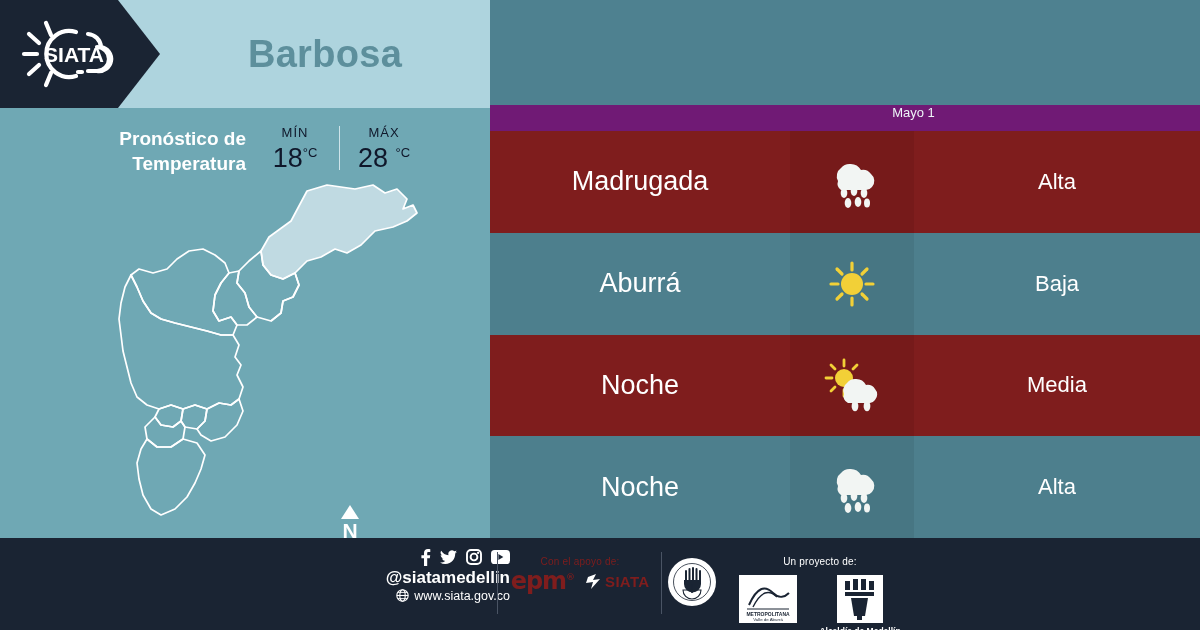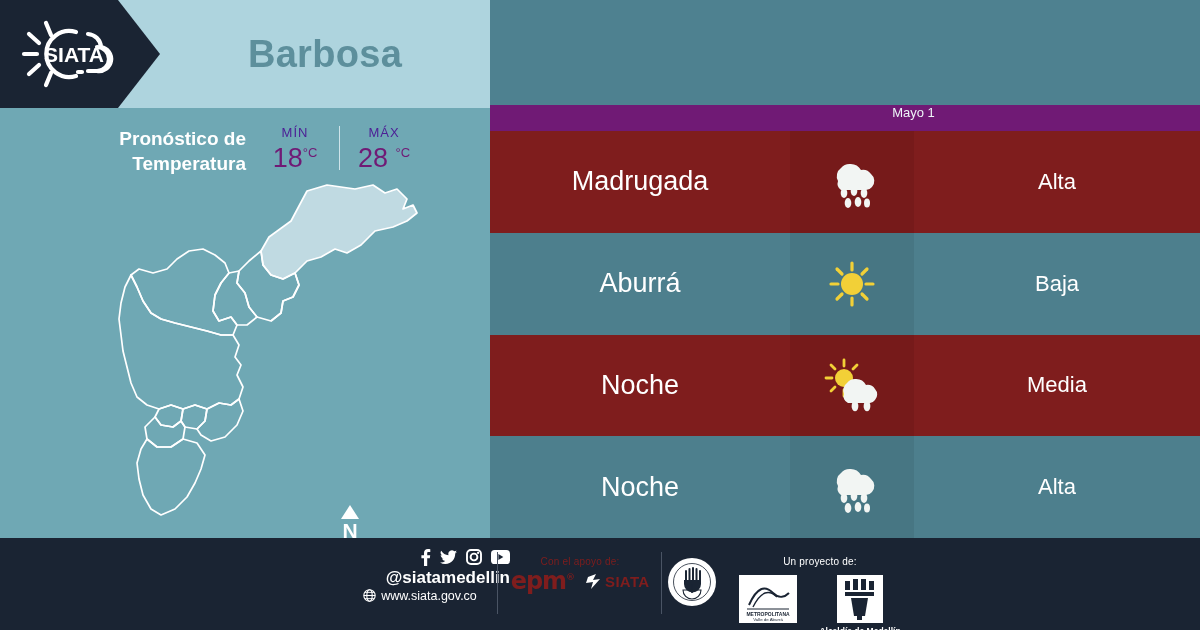--- a/index.html
+++ b/index.html
@@ -19,22 +19,22 @@
   .city-name{position:absolute;left:160px;top:0;width:330px;height:108px;
     display:flex;align-items:center;justify-content:center;
     color:#5d8f9c;font-size:38px;font-weight:bold;letter-spacing:.3px;}
 
   .temp-block{position:absolute;left:60px;top:122px;width:400px;height:62px;
     display:flex;align-items:flex-start;}
   .temp-title{color:#ffffff;font-size:19px;font-weight:bold;line-height:1.32;text-align:right;
     width:186px;padding-top:4px;}
   .temp-vals{display:flex;align-items:flex-start;margin-left:18px;}
   .temp-col{display:flex;flex-direction:column;align-items:center;min-width:62px;}
-  .temp-lab{color:#4c1d95;font-size:13px;letter-spacing:1px;line-height:1;padding-top:4px;}
-  .temp-num{color:#701a75;font-size:27px;line-height:1.05;margin-top:5px;white-space:nowrap;}
+  .temp-lab{color:#0f172a;font-size:13px;letter-spacing:1px;line-height:1;padding-top:4px;}
+  .temp-num{color:#0f172a;font-size:27px;line-height:1.05;margin-top:5px;white-space:nowrap;}
   .temp-num .deg{font-size:13px;vertical-align:super;}
   .temp-sep{width:1px;height:44px;background:#cfe4ea;margin:4px 13px 0 13px;}
 
   .map-wrap{position:absolute;left:55px;top:175px;width:420px;height:358px;}
   .map-wrap svg{display:block;width:100%;height:100%;}
   .compass{position:absolute;left:278px;top:330px;width:34px;height:46px;color:#fff;
     display:flex;flex-direction:column;align-items:center;}
   .compass .arrow{width:0;height:0;border-left:9px solid transparent;border-right:9px solid transparent;
     border-bottom:14px solid #ffffff;}
   .compass .n{font-size:21px;font-weight:bold;line-height:1;margin-top:1px;}
@@ -58,21 +58,21 @@
   .row.even .cell-icon{background:rgba(0,0,0,.07);}
   .cell-prob{flex:1;text-align:center;color:#ffffff;font-size:22px;}
 
   
   .footer{position:absolute;left:0;top:538px;width:1200px;height:92px;background:#1a2433;
     display:flex;align-items:center;}
   .f-social{position:absolute;left:330px;top:548px;width:180px;color:#fff;}
   .f-icons{display:flex;gap:9px;justify-content:flex-end;align-items:center;height:18px;}
   .f-icons svg{display:block;}
   .f-handle{text-align:right;font-size:17px;font-weight:bold;line-height:1.15;margin-top:2px;}
-  .f-web{display:flex;align-items:center;justify-content:center;gap:5px;font-size:12.5px;margin-top:1px;}
+  .f-web{display:flex;align-items:center;justify-content:flex-end;gap:5px;font-size:12.5px;margin-top:1px;}
 
   .divider{position:absolute;top:552px;width:1px;height:62px;background:#4a5464;}
   .f-support{position:absolute;left:505px;top:556px;width:150px;text-align:center;color:#7f1d1d;}
   .f-cap{font-size:10px;letter-spacing:.2px;}
   .f-logos{display:flex;align-items:center;justify-content:center;gap:12px;margin-top:0;}
   .epm-logo{font-size:24px;font-weight:bold;letter-spacing:-1px;font-family:"DejaVu Sans",sans-serif;}
   .epm-logo sup{font-size:9px;}
   .isagen{display:flex;align-items:center;gap:3px;font-size:15px;font-weight:bold;letter-spacing:.3px;}
 
   .f-project{position:absolute;left:700px;top:556px;width:240px;text-align:center;color:#fff;}

